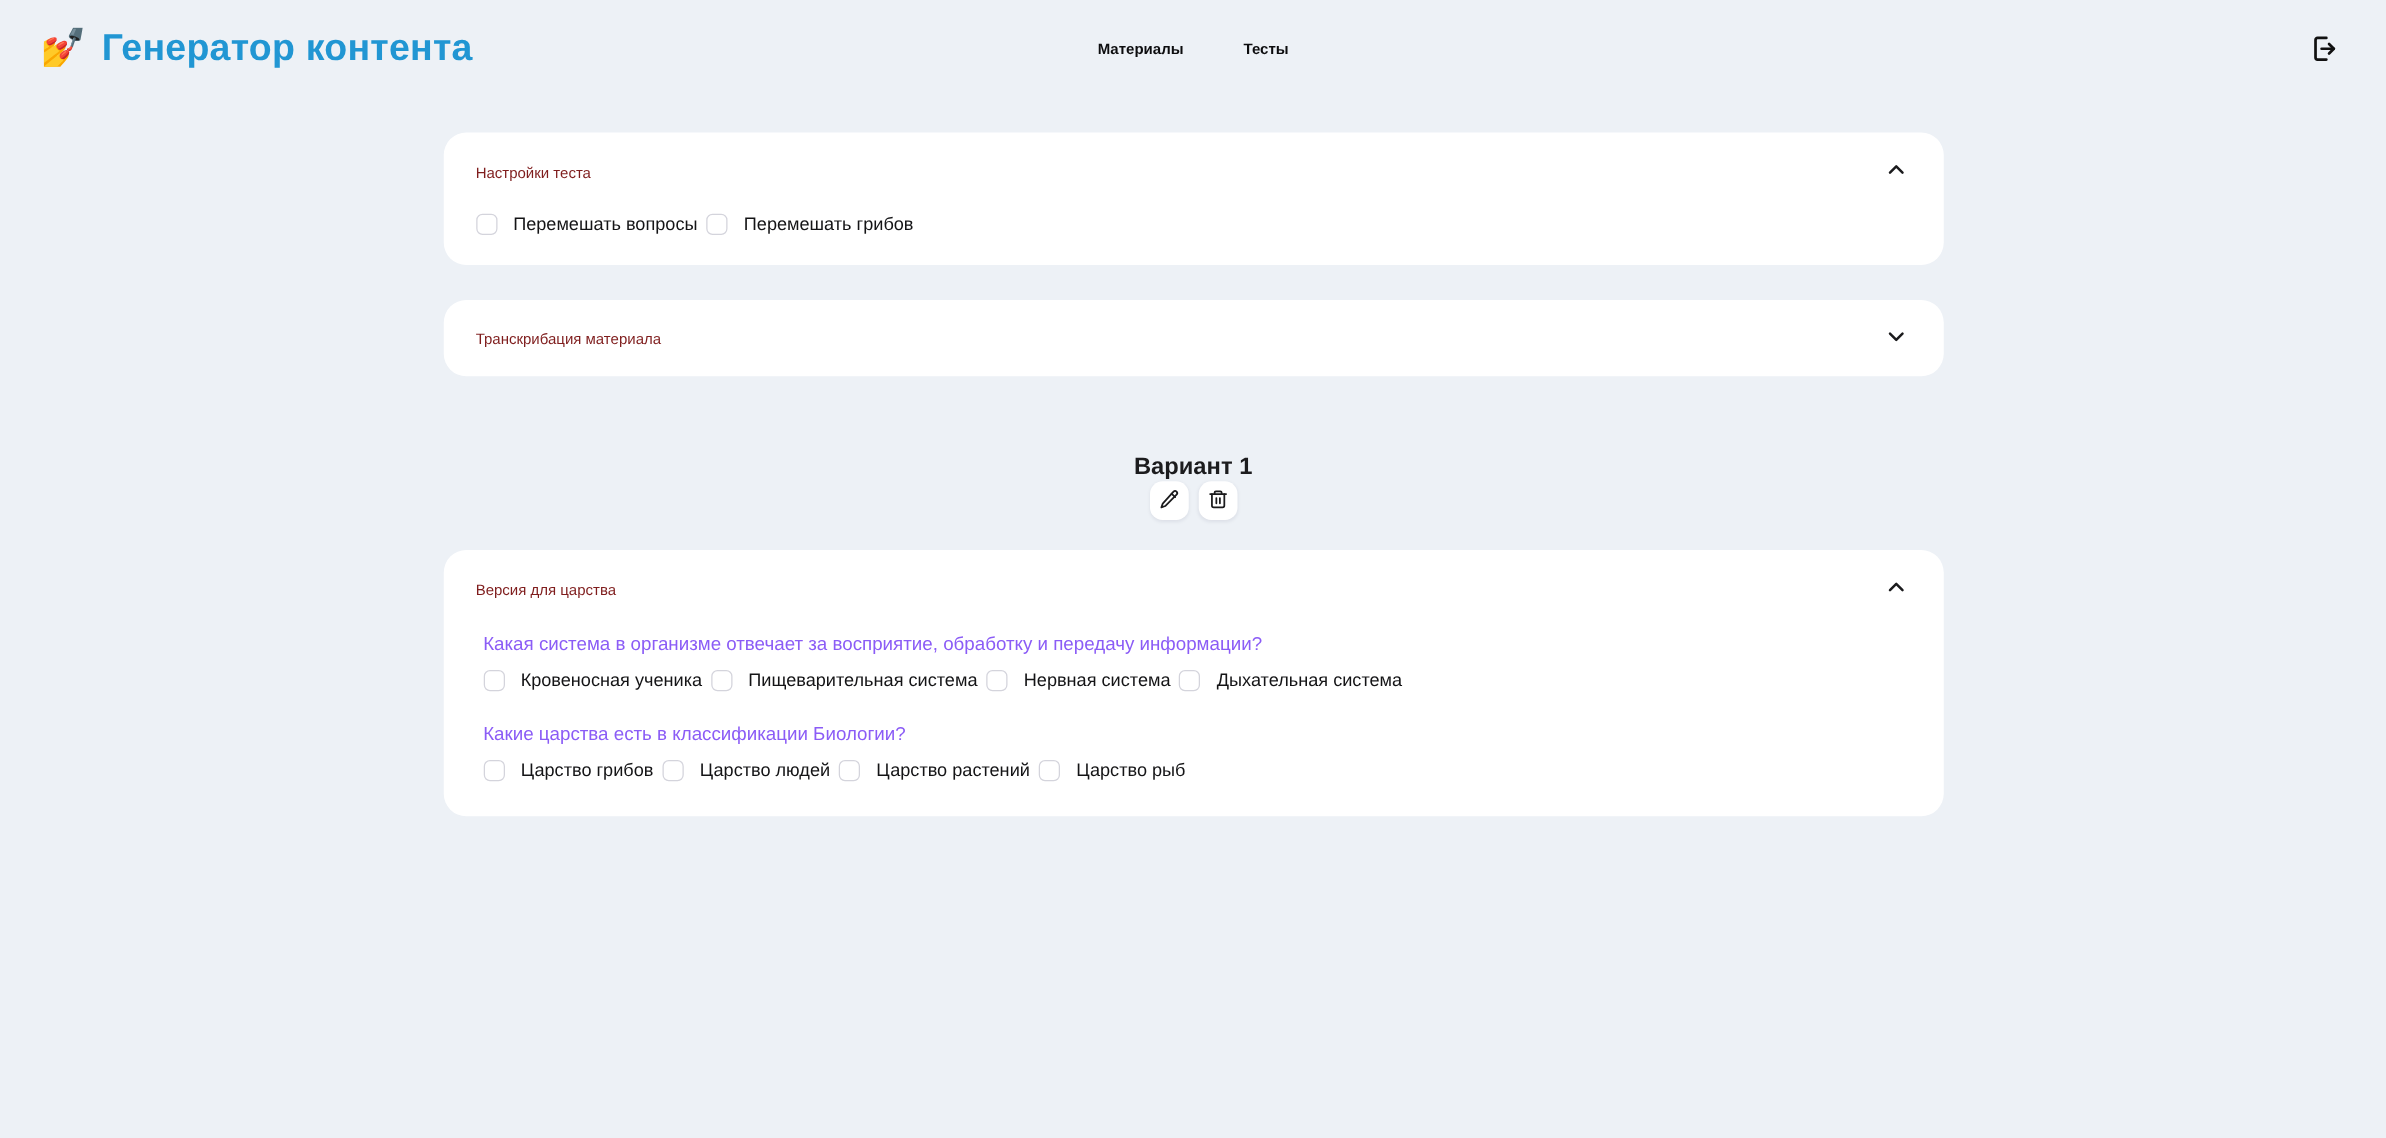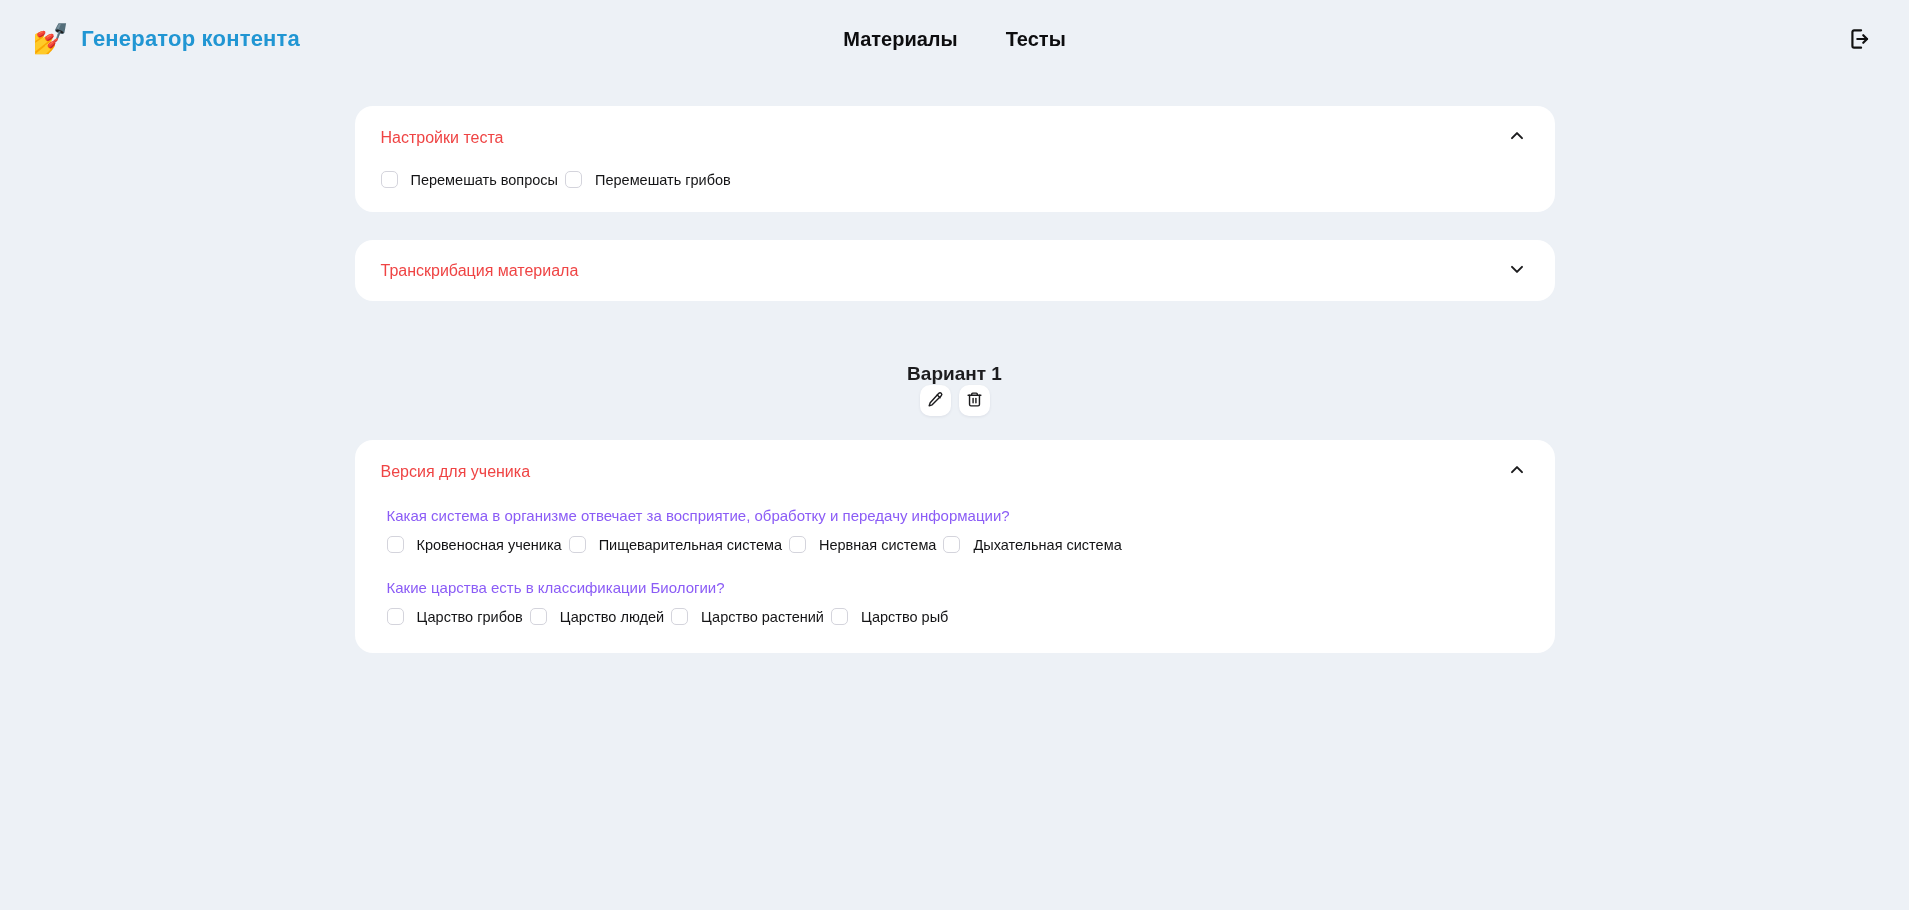--- a/index.html
+++ b/index.html
@@ -19,24 +19,24 @@
   
   .app-header{
     height:78px;
     display:grid;
     grid-template-columns:1fr auto 1fr;
     align-items:center;
     padding:0 32px;
   }
   .brand{display:flex;align-items:center;gap:12px;}
   .brand-logo{font-size:30px;line-height:1;}
-  .brand-title{font-size:22px;font-weight:700;color:var(--brand);letter-spacing:.2px;}
+  .brand-title{font-size:30px;font-weight:700;color:var(--brand);letter-spacing:.2px;}
   .main-nav{display:flex;gap:48px;align-items:center;}
   .nav-link{
-    font-size:20px;font-weight:700;color:#0d0d0f;text-decoration:none;cursor:pointer;
+    font-size:12px;font-weight:700;color:#0d0d0f;text-decoration:none;cursor:pointer;
     background:none;border:none;font-family:inherit;
   }
   .header-right{display:flex;justify-content:flex-end;}
   .icon-btn{
     background:none;border:none;cursor:pointer;padding:4px;display:flex;align-items:center;justify-content:center;
   }
   .icon-btn svg{display:block;}
   
   .content{width:1200px;margin:0 auto;}
   .page-title{font-size:25px;font-weight:700;margin-top:42px;letter-spacing:.2px;}
@@ -44,21 +44,21 @@
   .card{
     background:var(--card-bg);
     border-radius:18px;
     padding:18px 26px 24px;
     margin-top:28px;
   }
   .card.collapsed{padding:17px 26px;}
   .card-header{
     display:flex;align-items:center;justify-content:space-between;
   }
-  .card-title{font-size:16px;font-weight:400;color:#ef4444;}
+  .card-title{font-size:12px;font-weight:400;color:#7f1d1d;}
   .chev-btn{background:none;border:none;cursor:pointer;padding:2px;display:flex;}
   
   .checkbox-group{margin-top:20px;display:flex;flex-direction:row;gap:7px;}
   .checkbox-row{display:flex;align-items:center;gap:13px;}
   .checkbox-row input[type=checkbox]{
     appearance:none;-webkit-appearance:none;
     width:17px;height:17px;flex:0 0 17px;
     border:1.5px solid var(--muted-border);
     border-radius:5px;background:#fff;cursor:pointer;margin:0;
   }
@@ -167,21 +167,21 @@
             <line x1="10" y1="10.5" x2="10" y2="16.5"></line>
             <line x1="14" y1="10.5" x2="14" y2="16.5"></line>
           </svg>
         </span>
       </button>
     </div>
   </div>
 
   <section class="card student-card">
     <div class="card-header">
-      <h2 class="card-title">Версия для ученика</h2>
+      <h2 class="card-title">Версия для царства</h2>
       <button class="chev-btn">
         <span>
           <svg width="20" height="20" viewBox="0 0 24 24" fill="none" stroke="#1b1b1d" stroke-width="2.4" stroke-linecap="round" stroke-linejoin="round">
             <polyline points="6 14.5 12 8.5 18 14.5"></polyline>
           </svg>
         </span>
       </button>
     </div>
 
     <div class="question-block">

